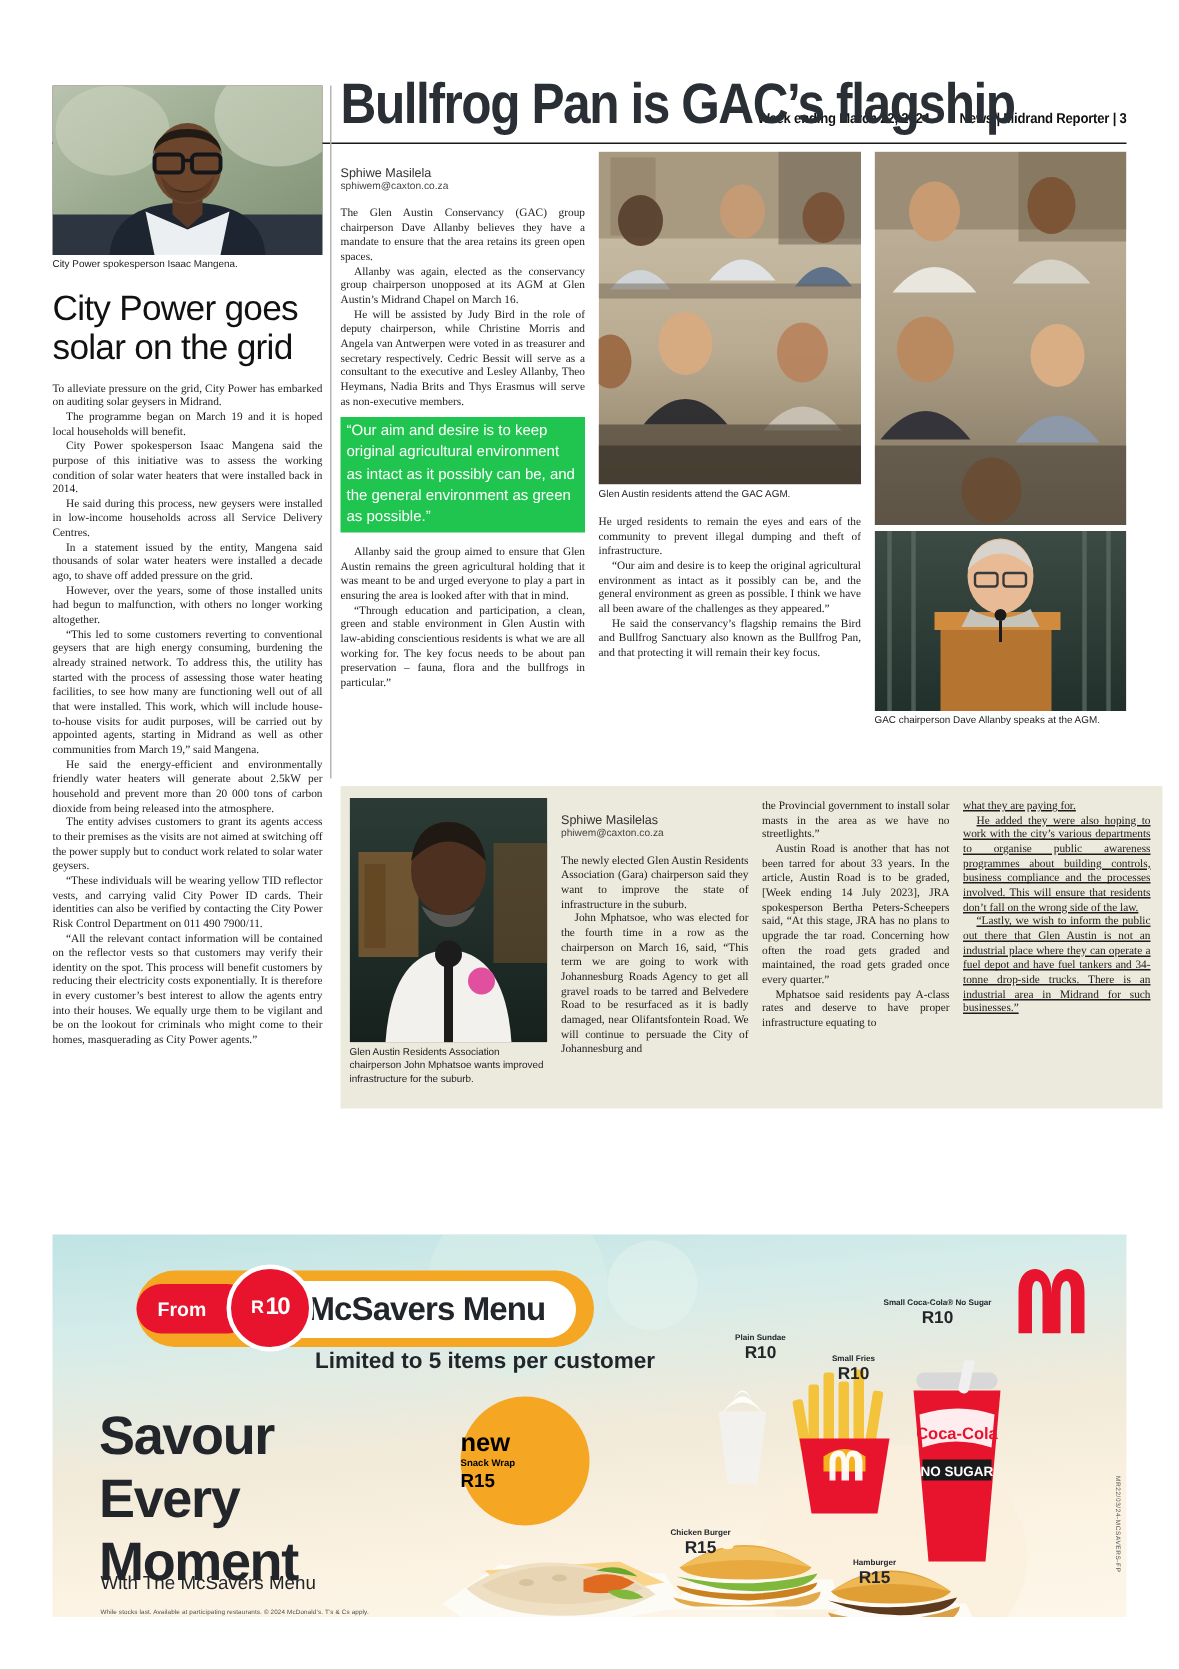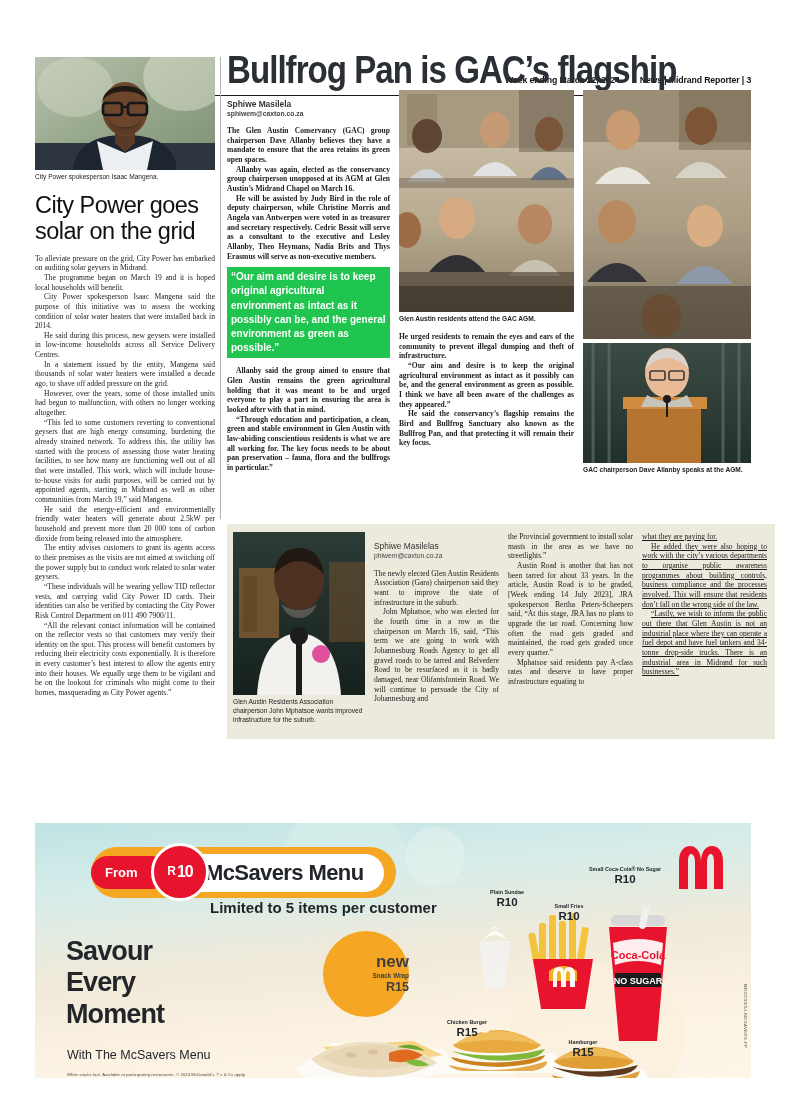--- a/index.html
+++ b/index.html
@@ -63,21 +63,21 @@
     color:#2a2e35;letter-spacing:-1.1px;
     transform:scaleX(.87);transform-origin:left center;
     white-space:nowrap;margin:0;
   }
   .byline{
     font-family:"Liberation Sans",sans-serif;
     font-size:8.4px;color:#333;line-height:1.3;margin-top:9px;
   }
   .byline .email{font-size:6.8px;color:#444;}
 
-  .art-cols{display:flex;gap:9px;margin-top:1px;font-weight:bold;}
+  .art-cols{display:flex;gap:9px;margin-top:12px;}
   .col-a{width:163px;}
   .col-b{width:175px;}
   .col-photo{width:168px;}
 
   .pullquote{
     background:#1fc54e;color:#ffffff;
     font-family:"Liberation Sans",sans-serif;
     font-size:10px;line-height:1.42;
     padding:3px 4px 3px 4px;margin:6px 0 8px 0;
     display:inline-block;
@@ -143,21 +143,21 @@
   .r10-r{font-size:12px;margin-right:1px;margin-top:-3px;}
   .r10-n{font-size:16px;letter-spacing:-1px;}
   .limited{
     position:absolute;left:175px;top:76px;
     font-family:"Liberation Sans",sans-serif;font-weight:bold;
     font-size:15px;color:#22262b;
   }
   .savour{
     position:absolute;left:31px;top:113px;
     font-family:"Liberation Sans",sans-serif;font-weight:bold;
-    font-size:27px;line-height:1.16;color:#22262b;letter-spacing:-.9px;
+    font-size:36px;line-height:1.16;color:#22262b;letter-spacing:-.9px;
   }
   .withmc{
     position:absolute;left:32px;top:225px;
     font-family:"Liberation Sans",sans-serif;
     font-size:12.5px;color:#22262b;
   }
   .disclaimer{
     position:absolute;left:32px;top:249px;
     font-family:"Liberation Sans",sans-serif;
     font-size:4.2px;color:#4a4a4a;letter-spacing:.1px;
@@ -170,24 +170,24 @@
     font-family:"Liberation Sans",sans-serif;font-size:4.3px;color:#555;
     writing-mode:vertical-rl;letter-spacing:.4px;
   }
   .prod-label{
     position:absolute;text-align:center;
     font-family:"Liberation Sans",sans-serif;color:#22262b;
   }
   .prod-label .nm{font-weight:bold;font-size:5.4px;display:block;line-height:1.25;}
   .prod-label .pr{font-weight:bold;font-size:11.5px;display:block;line-height:1.1;}
   .newbadge{
-    position:absolute;left:288px;top:108px;width:86px;height:86px;
+    position:absolute;left:272px;top:108px;width:86px;height:86px;
     border-radius:50%;background:#f5a623;
-    display:flex;flex-direction:column;align-items:flex-end;justify-content:center;
-    color:#404040;font-family:"Liberation Sans",sans-serif;text-align:center;
+    display:flex;flex-direction:column;align-items:flex-start;justify-content:center;
+    color:#000000;font-family:"Liberation Sans",sans-serif;text-align:center;
   }
   .newbadge .nw{font-weight:bold;font-size:17px;line-height:1;}
   .newbadge .sw{font-weight:bold;font-size:6.4px;line-height:1.4;margin-top:2px;}
   .newbadge .pz{font-weight:bold;font-size:12.5px;line-height:1.1;}
 </style>
 </head>
 <body>
 
 <div class="page">
 

